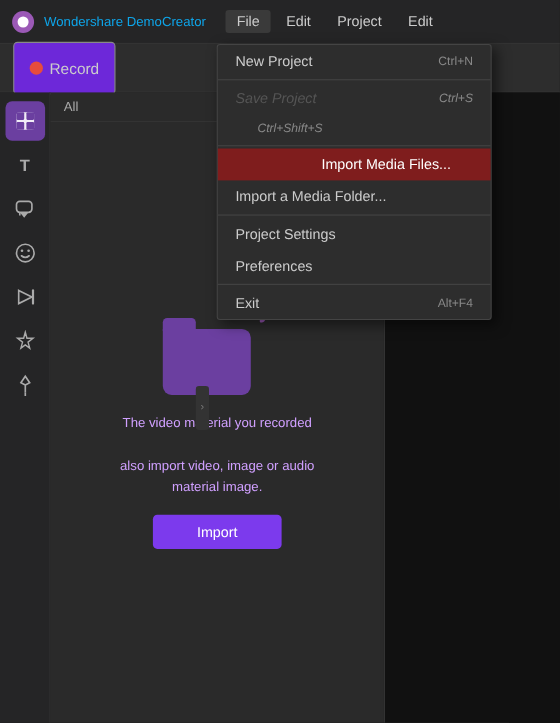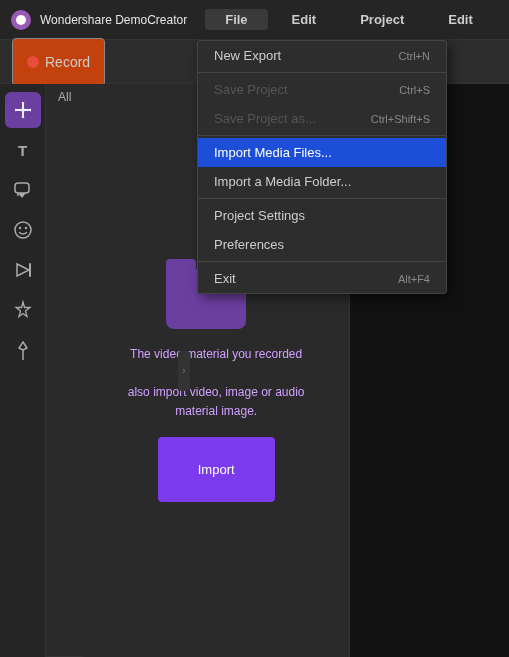--- a/index.html
+++ b/index.html
@@ -23,52 +23,51 @@
       padding: 0 10px;
       gap: 8px;
       border-bottom: 1px solid #333;
     }
     .app-logo {
       width: 22px;
       height: 22px;
     }
     .app-title {
       font-size: 12px;
-      color: #e5e5e5;
+      color: #0ea5e9;
       margin-right: 10px;
     }
     .menu-bar {
       display: flex;
       gap: 4px;
     }
     .menu-item {
-      padding: 3px 20px;
+      padding: 3px 10px;
       border-radius: 3px;
       cursor: pointer;
       color: #ccc;
       font-size: 13px;
-      font-weight: bold;
     }
     .menu-item.active { background: #3a3a3a; }
 
     
     .toolbar {
       height: 44px;
       background: #2d2d2d;
       display: flex;
       align-items: center;
       padding: 0 12px;
       gap: 10px;
       border-bottom: 1px solid #333;
     }
     .record-btn {
       display: flex;
       align-items: center;
       gap: 6px;
-      background: #c2410c;
+      background: #6d28d9;
       border: 1.5px solid #888;
       border-radius: 4px;
       color: #ccc;
       padding: 15px 14px;
       cursor: pointer;
       font-size: 14px;
       justify-content: center;
     }
     .record-dot {
       width: 12px;
@@ -108,20 +107,21 @@
     }
     .sidebar-icon.active {
       background: #6b3fa0;
       color: #fff;
     }
 
     
     .content-area {
       flex: 1;
       display: flex;
+      flex-direction: column;
       background: #2a2a2a;
     }
     .content-header {
       padding: 6px 12px;
       font-size: 12px;
       color: #aaa;
       border-bottom: 1px solid #333;
     }
     .media-panel {
       flex: 1;
@@ -174,21 +174,21 @@
       max-width: 200px;
     }
     .media-text span {
       color: #d0a0ff;
     }
     .import-btn {
       background: #7c3aed;
       color: #fff;
       border: none;
       border-radius: 4px;
-      padding: 25px 40px;
+      padding: 8px 40px;
       font-size: 13px;
       cursor: pointer;
     }
 
     
     .right-panel {
       width: 160px;
       background: #1e1e1e;
       border-left: 1px solid #333;
       display: flex;
@@ -234,26 +234,28 @@
       display: flex;
       align-items: center;
       justify-content: space-between;
       padding: 7px 16px;
       cursor: pointer;
       color: #ccc;
       font-size: 13px;
       white-space: nowrap;
     }
     .dropdown-item.highlighted {
-      background: #1d4ed8;
+      background: #7f1d1d;
       color: #fff;
+      justify-content: flex-end;
     }
     .dropdown-item.disabled {
       color: #555;
       cursor: default;
+      font-style: italic;
     }
     .shortcut {
       font-size: 11px;
       color: #888;
       margin-left: 20px;
     }
     .highlighted .shortcut { color: #ddd; }
     .dropdown-separator {
       height: 1px;
       background: #444;
@@ -359,30 +361,29 @@
     <div class="collapse-handle">›</div>
   </div>
 
   <div class="right-panel">
     <div class="preview-area"></div>
   </div>
 </div>
 
 <div class="dropdown-menu">
   <div class="dropdown-item">
-    <span>New Export</span>
+    <span>New Project</span>
     <span class="shortcut">Ctrl+N</span>
   </div>
   <div class="dropdown-separator"></div>
   <div class="dropdown-item disabled">
     <span>Save Project</span>
     <span class="shortcut">Ctrl+S</span>
   </div>
   <div class="dropdown-item disabled">
-    <span>Save Project as...</span>
     <span class="shortcut">Ctrl+Shift+S</span>
   </div>
   <div class="dropdown-separator"></div>
   <div class="dropdown-item highlighted">
     <span>Import Media Files...</span>
     <span class="shortcut"></span>
   </div>
   <div class="dropdown-item">
     <span>Import a Media Folder...</span>
   </div>

